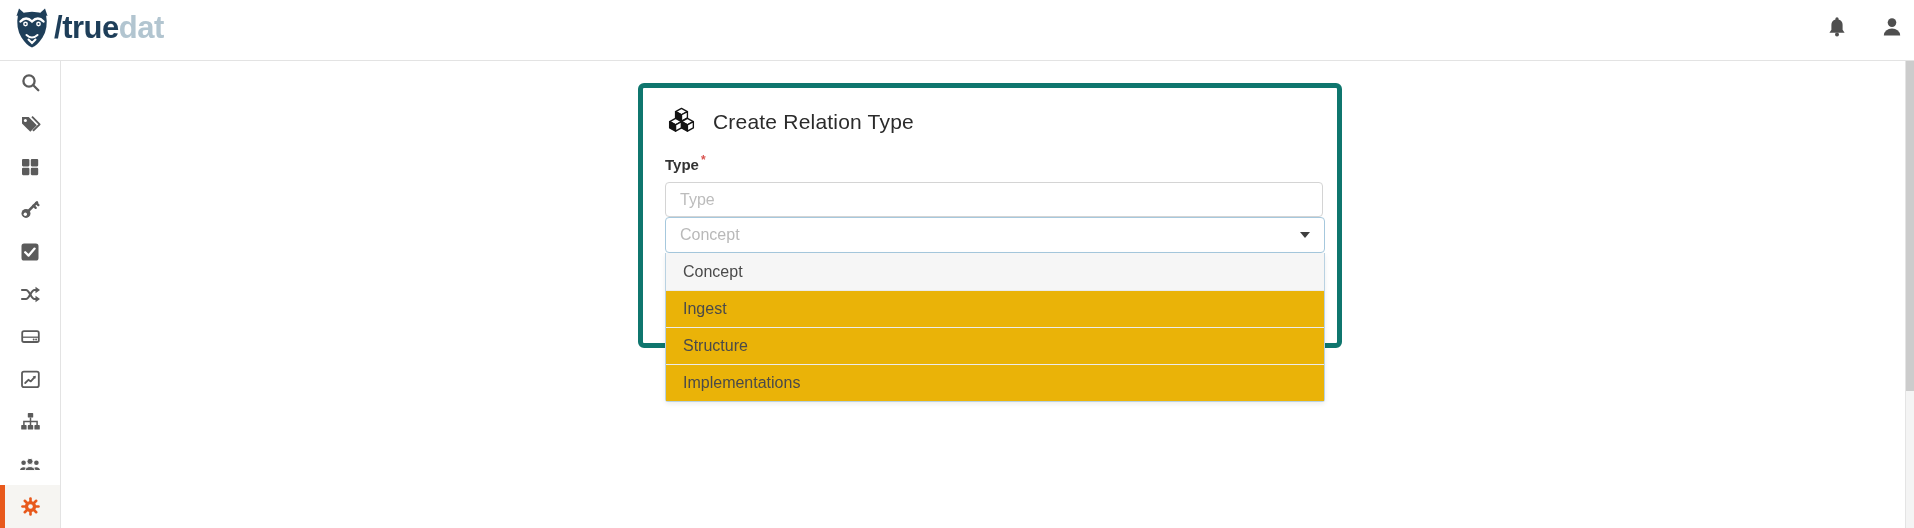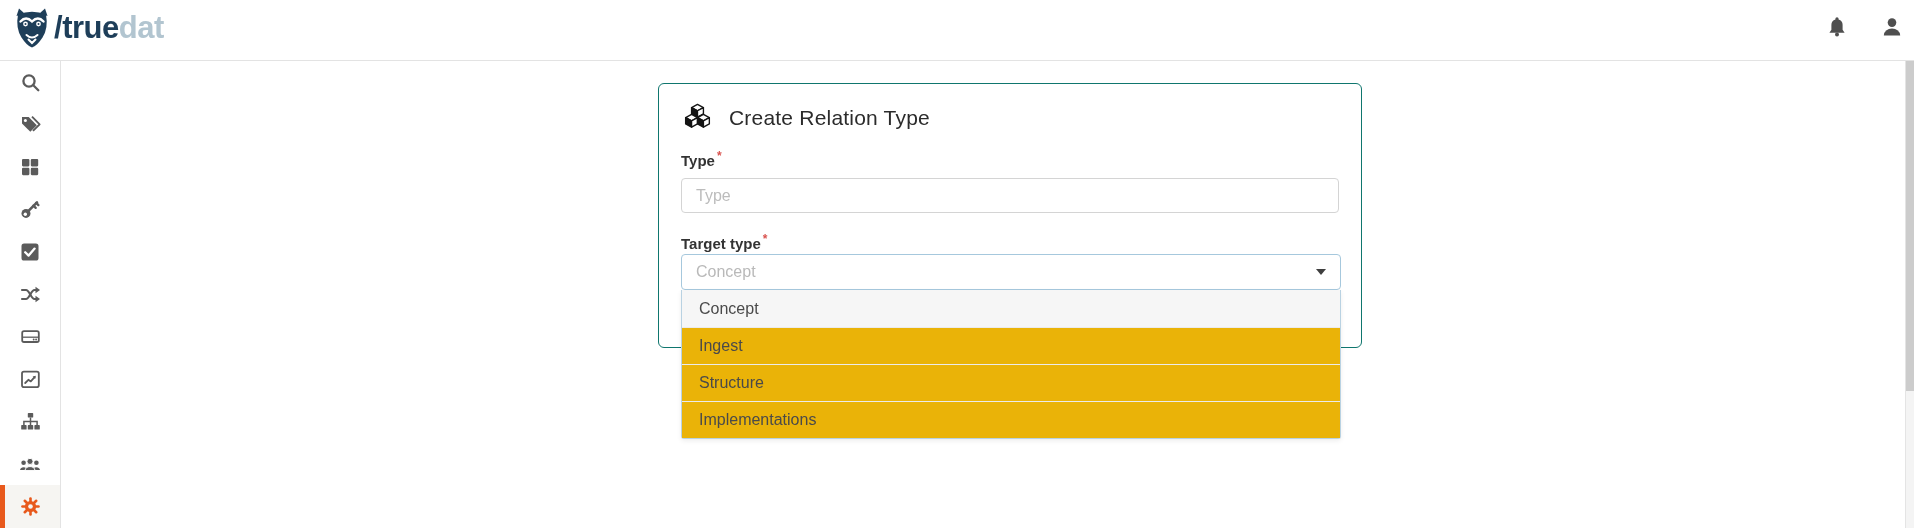--- a/index.html
+++ b/index.html
@@ -26,22 +26,22 @@
   .nav-item svg { display:block; }
   .nav-item.active { background:#f6f5f2; }
   .active-bar { position:absolute; left:0; top:0; width:5px; height:100%; background:#e8591c; }
 
   
   .scroll-track { position:absolute; left:1905px; top:61px; width:9px; height:467px;
                   background:#f4f4f4; border-left:1px solid #e4e4e4; z-index:30; }
   .scroll-thumb { position:absolute; left:0; top:0; width:8px; height:330px; background:#cccccc; }
 
   
-  .card { position:absolute; left:658px; top:83px; width:704px; height:265px;
-          background:#fff; border:1px solid #0f766e; border-radius:6px;
+  .card { position:absolute; left:638px; top:83px; width:704px; height:265px;
+          background:#fff; border:5px solid #0f766e; border-radius:6px;
           padding:14px 22px; z-index:5; }
   .card-title-row { display:flex; align-items:center; gap:15px; height:40px; }
   .card-title { font-size:21px; color:#2b2b2b; letter-spacing:0.2px; }
   .field-label { margin-top:8px; font-size:15px; font-weight:bold; color:#333; line-height:20px; }
   .req { color:#d9534f; font-size:12px; vertical-align:super; margin-left:2px; }
   .text-input { margin-top:7px; width:658px; height:35px; border:1px solid #d4d4d4;
                 border-radius:4px; padding:0 14px; font-size:16px; color:#444;
                 font-family:"Liberation Sans", sans-serif; outline:none; }
   .text-input::placeholder { color:#bcbcbc; }
   .field-label.second { margin-top:16px; }
@@ -215,21 +215,20 @@
         <polygon points="18,16 24.5,19.5 24.5,26.5 18,23" fill="#141414"></polygon>
         <polygon points="31,16 24.5,19.5 24.5,26.5 31,23" fill="#ffffff"></polygon>
       </g>
     </svg>
     <div class="card-title">Create Relation Type</div>
   </div>
 
   <div class="field-label"><span>Type</span><span class="req">*</span></div>
   <input class="text-input" type="text" placeholder="Type" style="">
 
-  <div class="field-label second"><span>Target type</span><span class="req">*</span></div>
 
   <div class="select-wrap">
     <div class="select-box">
       <span class="select-placeholder">Concept</span>
       <span class="chevron"></span>
     </div>
     <div class="menu">
       <div class="menu-item highlighted">Concept</div>
       <div class="menu-item">Ingest</div>
       <div class="menu-item">Structure</div>

